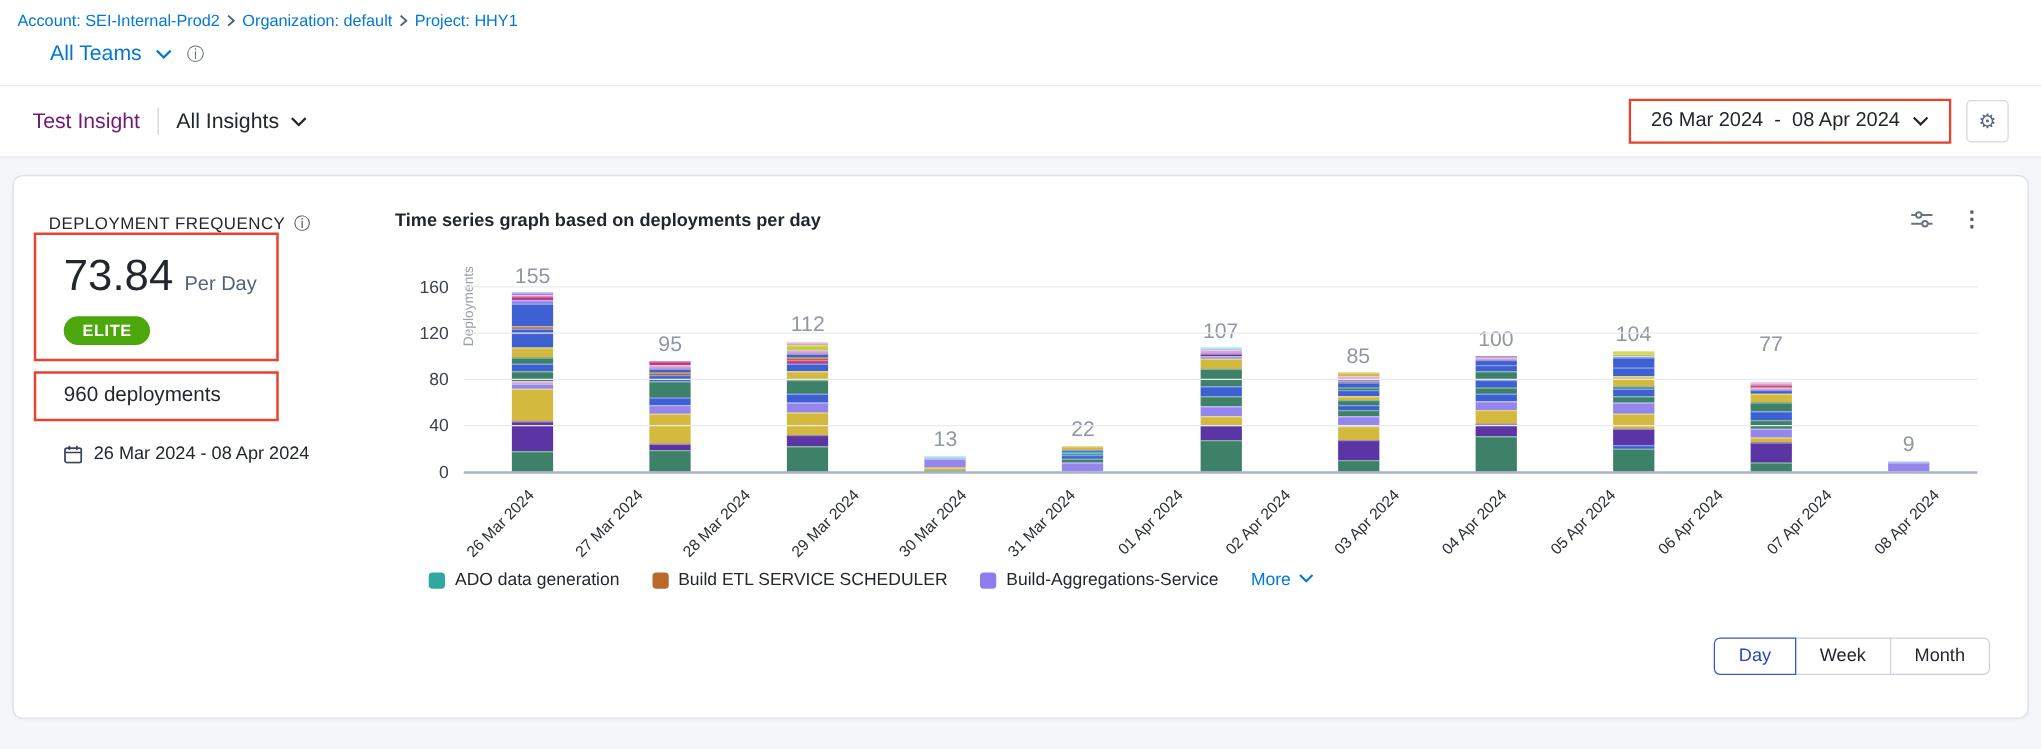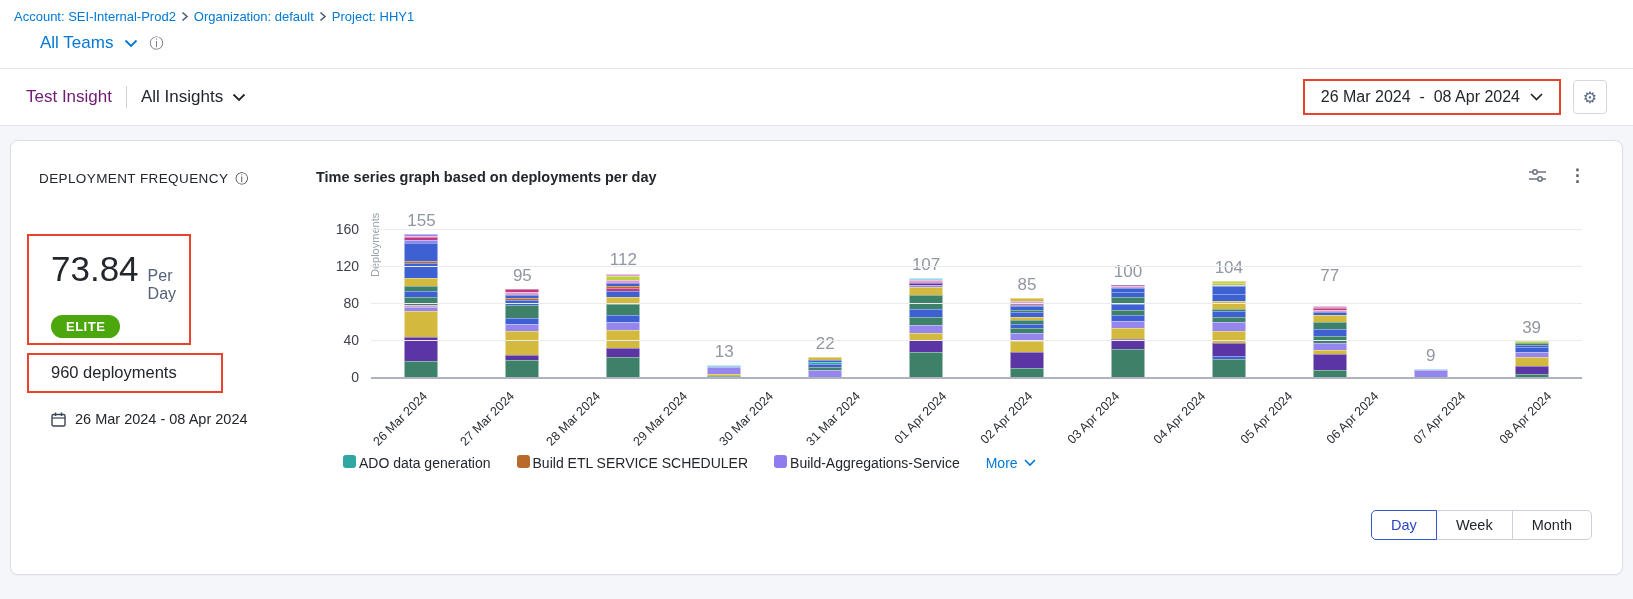--- a/index.html
+++ b/index.html
@@ -29,21 +29,21 @@
   .gear-btn{width:34px;height:34px;border:1px solid #d4d7df;border-radius:4px;background:#fff;
     display:flex;align-items:center;justify-content:center;cursor:pointer;color:#5b6b85;font-size:16px}
 
   
   .card{background:#fff;border:1px solid #dcdfe8;border-radius:8px;margin:14px 10px;height:435px;
     display:flex;position:relative;box-shadow:0 1px 2px rgba(40,48,70,.04)}
   .left-col{width:300px;padding:30px 0 0 16px;flex:none}
   .widget-title{display:flex;align-items:center;gap:7px;padding-left:12px;font-size:13.5px;font-weight:normal;
     letter-spacing:.4px;color:#22272d}
   .widget-title .info-icon{font-size:13px;color:#40454e}
-  .stat-box{border:2.5px solid #e8432e;width:164px;margin-top:48px;padding:13px 0 5px 22px}
+  .stat-box{border:2.5px solid #e8432e;width:196px;padding:13px 0 11px 22px}
   .stat-line{display:flex;align-items:baseline;gap:9px}
   .stat-value{font-size:35px;font-weight:500;color:#22272d}
   .stat-unit{font-size:16px;color:#556079}
   .badge{display:inline-block;margin-top:12px;background:#4ca70c;color:#fff;font-weight:bold;
     font-size:13px;letter-spacing:.5px;padding:4px 15px;border-radius:13px}
   .total-box{border:2.5px solid #e8432e;width:196px;margin-top:8px;padding:8px 0 9px 22px;
     font-size:16.5px;color:#22272d}
   .cal-row{display:flex;align-items:center;gap:9px;margin:18px 0 0 24px;font-size:14.5px;color:#22272d}
 
   
@@ -66,21 +66,21 @@
   .seg{width:100%;box-shadow:inset 0 1px 0 rgba(255,255,255,.4)}
   .bar-value{position:absolute;bottom:calc(100% + 3px);left:50%;transform:translateX(-50%);
     font-size:17px;color:#9096a2}
   .xlabels{position:relative;height:64px;margin-left:60px;display:flex}
   .xcell{flex:1;position:relative}
   .xcell span{position:absolute;top:10px;right:calc(50% - 6px);transform:rotate(-45deg);
     transform-origin:100% 0;white-space:nowrap;font-size:12.5px;color:#2a2f36}
 
   
   .legend{display:flex;align-items:center;gap:26px;margin:12px 0 0 32px}
-  .legend-item{display:flex;align-items:flex-start;gap:3px;font-size:14px;color:#22272d}
+  .legend-item{display:flex;align-items:flex-end;gap:8px;font-size:14px;color:#22272d}
   .legend-swatch{width:13px;height:13px;border-radius:3px;flex:none}
   .more-link{display:flex;align-items:center;gap:6px;color:#0278d5;font-size:14px;cursor:pointer}
 
   
   .toggle{position:absolute;right:30px;bottom:34px;display:inline-flex}
   .toggle button{background:#fff;border:1px solid #ccd0da;font-family:inherit;font-size:14.5px;
     color:#22272d;padding:6px 19px;cursor:pointer;margin-left:-1px}
   .toggle button:first-child{border-radius:5px 0 0 5px;margin-left:0}
   .toggle button:last-child{border-radius:0 5px 5px 0}
   .toggle button.selected{border-color:#3b57cf;color:#2946c8;position:relative;z-index:1}
@@ -362,33 +362,20 @@
                 <div class="bar-value">77</div>
               </div>
             </div>
             <div class="bar-col">
               <div class="bar" style="height: 8.325px;">
                 <div class="seg" style="height: 7.4px; background: rgb(148, 134, 236);"></div>
                 <div class="seg" style="height: 0.925px; background: rgb(150, 217, 233);"></div>
                 <div class="bar-value">9</div>
               </div>
             </div>
-            <div class="bar-col">
-              <div class="bar" style="height: 36.075px;">
-                <div class="seg" style="height: 2.775px; background: rgb(61, 129, 105);"></div>
-                <div class="seg" style="height: 8.325px; background: rgb(92, 53, 165);"></div>
-                <div class="seg" style="height: 9.25px; background: rgb(212, 185, 63);"></div>
-                <div class="seg" style="height: 4.625px; background: rgb(148, 134, 236);"></div>
-                <div class="seg" style="height: 4.625px; background: rgb(61, 96, 210);"></div>
-                <div class="seg" style="height: 2.775px; background: rgb(61, 96, 210);"></div>
-                <div class="seg" style="height: 1.85px; background: rgb(61, 129, 105);"></div>
-                <div class="seg" style="height: 1.85px; background: rgb(191, 210, 62);"></div>
-                <div class="bar-value">39</div>
-              </div>
-            </div>
           </div>
       <div class="ytick" style="bottom: -9px;">0</div>
           <div class="gridline" style="bottom: 36px;"></div>
           <div class="ytick" style="bottom: 28px;">40</div>
           <div class="gridline" style="bottom: 73px;"></div>
           <div class="ytick" style="bottom: 65px;">80</div>
           <div class="gridline" style="bottom: 110px;"></div>
           <div class="ytick" style="bottom: 102px;">120</div>
           <div class="gridline" style="bottom: 147px;"></div>
           <div class="ytick" style="bottom: 139px;">160</div>

